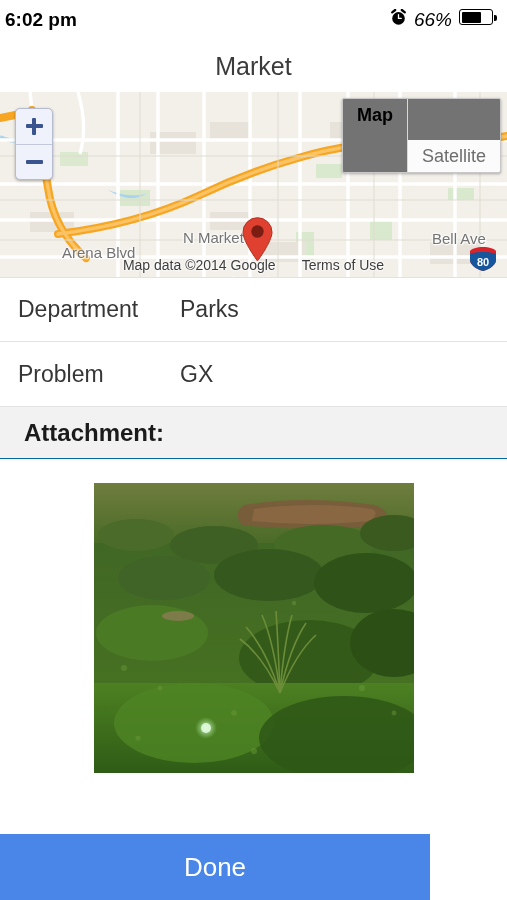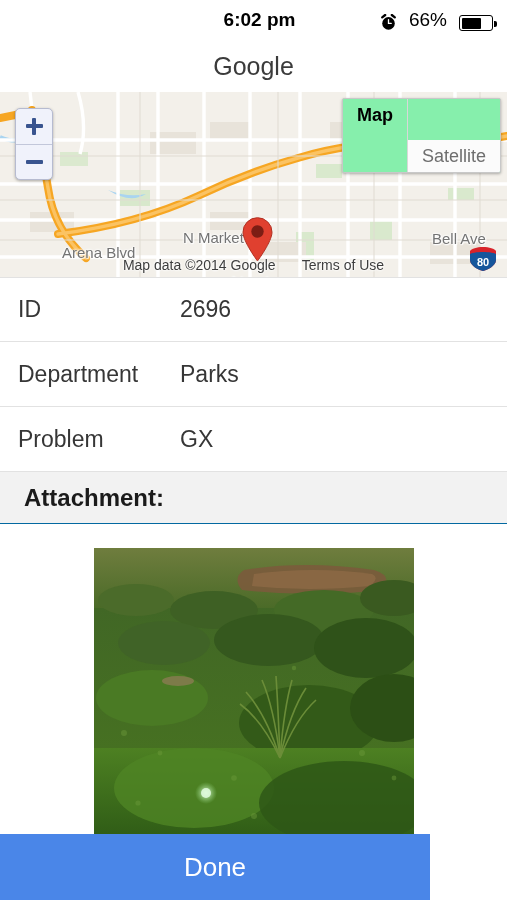--- a/index.html
+++ b/index.html
@@ -19,25 +19,25 @@
     background:#ffffff;
     padding:0 14px;
     position:relative;
   }
   .sb-left { display:flex; align-items:center; gap:7px; }
   .dots { display:flex; gap:4px; align-items:center; }
   .dot { width:9px; height:9px; border-radius:50%; background:#000; display:block; }
   .carrier { font-size:19px; color:#000; letter-spacing:.2px; }
   .wifi { width:21px; height:16px; position:relative; display:inline-block; margin-left:3px; }
   .sb-center {
-    position:absolute; left:12px; right:0; text-align:center;
+    position:absolute; left:5px; right:0; text-align:left;
     font-size:19px; font-weight:bold; color:#000; pointer-events:none;
   }
   .sb-right {
-    margin-left:auto; display:flex; align-items:flex-end; gap:12px;
+    margin-left:auto; display:flex; align-items:flex-start; gap:7px;font-style:italic;
   }
   .alarm { width:17px; height:17px; display:block; }
   .batt-pct { font-size:19px; color:#000; }
   .battery {
     width:34px; height:16px; border:1.6px solid #000; border-radius:3px;
     position:relative; display:inline-block;
   }
   .battery::after {
     content:""; position:absolute; right:-5px; top:4.5px;
     width:3px; height:6px; background:#000; border-radius:0 2px 2px 0;
@@ -73,21 +73,21 @@
     flex:1; display:flex; align-items:center; justify-content:center;
     position:relative;
   }
   .map-ctrl-zoom div:first-child { border-bottom:1px solid #c2c7da; }
   .zbar-h, .zbar-v { position:absolute; background:#39548f; border-radius:1px; }
   .zbar-h { width:17px; height:4px; }
   .zbar-v { width:4px; height:17px; }
 
   .map-type {
     position:absolute; right:6px; top:6px; z-index:6;
-    display:flex; background:#86efac; border:1px solid #c8c8c8;
+    display:flex; background:#737373; border:1px solid #c8c8c8;
     border-radius:2px; box-shadow:0 1px 3px rgba(0,0,0,.3);
     overflow:hidden;
   }
   .map-type span {
     padding:7px 14px; font-size:18px; line-height:1;
     display:block;
   }
   .map-type .sel { color:#000; font-weight:bold; border-right:1px solid #d8d8d8; }
   .map-type .unsel { color:#6e6e6e; background:#fbfbfb;margin-top:41px; }
 
@@ -175,21 +175,21 @@
       </svg>
     </span>
     <span class="batt-pct">66%</span>
     <span class="battery">
       <i class="fill" id="batt-fill" style="width: 19.47px;"></i>
     </span>
   </div>
 </div>
 
 <div class="title-bar">
-  <h1>Google</h1>
+  <h1>Market</h1>
 </div>
 
 <div class="map">
 
   <svg class="map-canvas" viewBox="0 0 507 185" preserveAspectRatio="none">
     <rect width="507" height="185" fill="#f3f0ea"></rect>
 
     <rect x="120" y="98" width="30" height="16" fill="#d8e8cc"></rect>
     <rect x="316" y="72" width="26" height="14" fill="#d9e9cd"></rect>
     <rect x="370" y="128" width="22" height="20" fill="#d9e9cd"></rect>
@@ -282,24 +282,20 @@
       <div class="map-lbl big" style="left: 231px; top: 182px;">North</div>
     </div>
 
   <div class="map-attr">
     <span>Map data ©2014 Google</span>
     <span>Terms of Use</span>
   </div>
 </div>
 
 <div class="rows" id="detail-rows">
-    <div class="row">
-      <div class="k">ID</div>
-      <div class="v">2696</div>
-    </div>
     <div class="row">
       <div class="k">Department</div>
       <div class="v">Parks</div>
     </div>
     <div class="row">
       <div class="k">Problem</div>
       <div class="v">GX</div>
     </div>
   </div>
 

